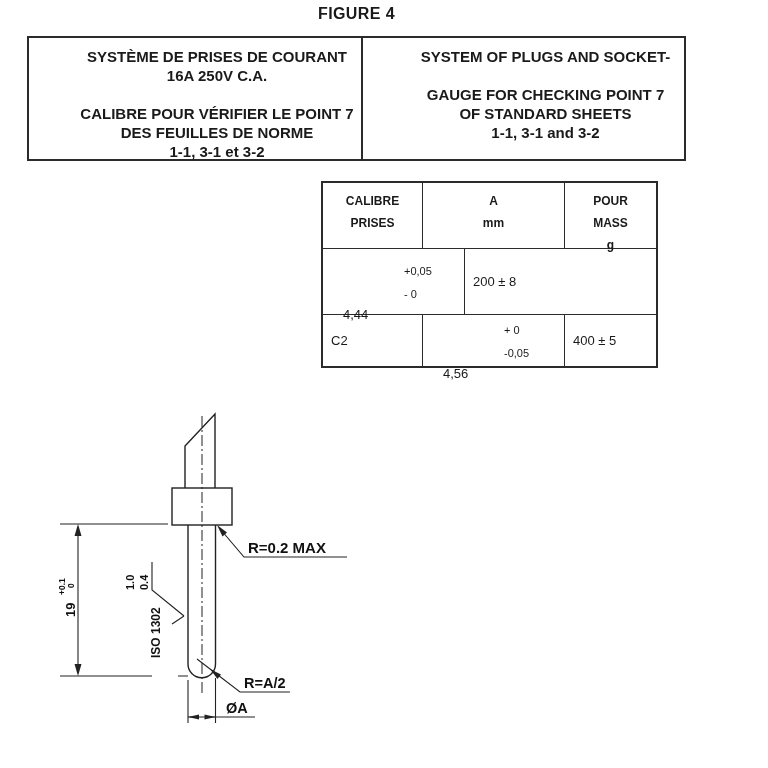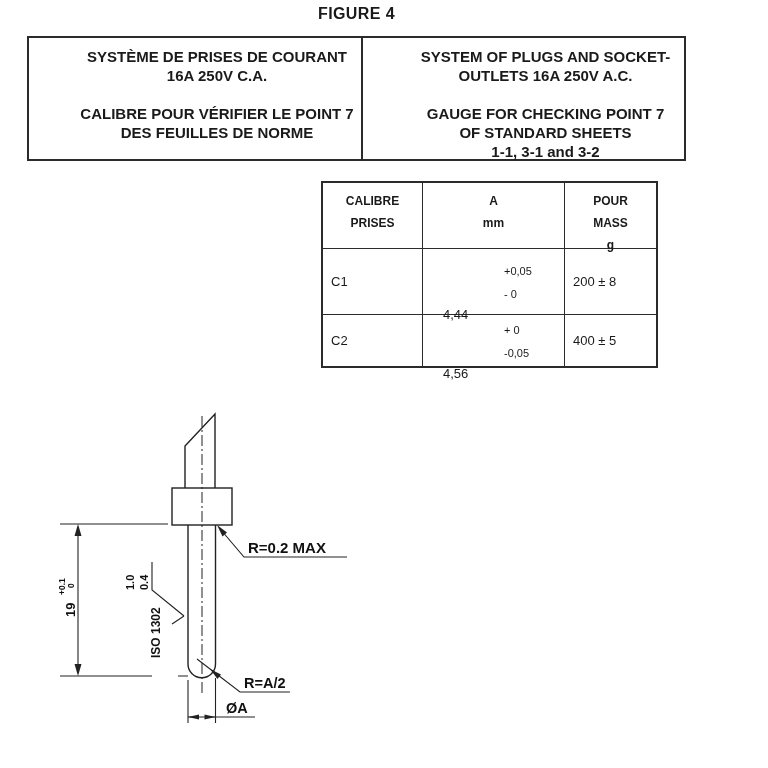--- a/index.html
+++ b/index.html
@@ -52,24 +52,24 @@
 
 <div class="abs fig-title">FIGURE 4</div>
 
 <div class="abs hdr-box">
   <div class="hdr-cell left">
     <div class="hdr-line">SYSTÈME DE PRISES DE COURANT</div>
     <div class="hdr-line">16A 250V C.A.</div>
     <div class="hdr-spacer"></div>
     <div class="hdr-line">CALIBRE POUR VÉRIFIER LE POINT 7</div>
     <div class="hdr-line">DES FEUILLES DE NORME</div>
+    <div class="hdr-line">1-1, 3-1 et 3-2</div>
   </div>
   <div class="hdr-cell right">
     <div class="hdr-line">SYSTEM OF PLUGS AND SOCKET-</div>
-    <div class="hdr-line">OUTLETS 16A 250V A.C.</div>
     <div class="hdr-spacer"></div>
     <div class="hdr-line">GAUGE FOR CHECKING POINT 7</div>
     <div class="hdr-line">OF STANDARD SHEETS</div>
     <div class="hdr-line">1-1, 3-1 and 3-2</div>
   </div>
 </div>
 
 <div class="abs gtable">
   <div class="trow r-head">
     <div class="tcell c1 th">
@@ -81,23 +81,20 @@
       <div>mm</div>
     </div>
     <div class="tcell c3 th">
       <div>POUR</div>
       <div>MASS</div>
       <div>g</div>
     </div>
   </div>
 
   <div class="trow r-c1">
-    <div class="tcell c1">
-      <div class="td-flex">C1</div>
-    </div>
     <div class="tcell c2">
       <span class="a-val">4,44</span>
       <span class="a-tol">
         <span>+0,05</span>
         <span>- 0</span>
       </span>
     </div>
     <div class="tcell c3">
       <div class="td-flex">200 ± 8</div>
     </div>

